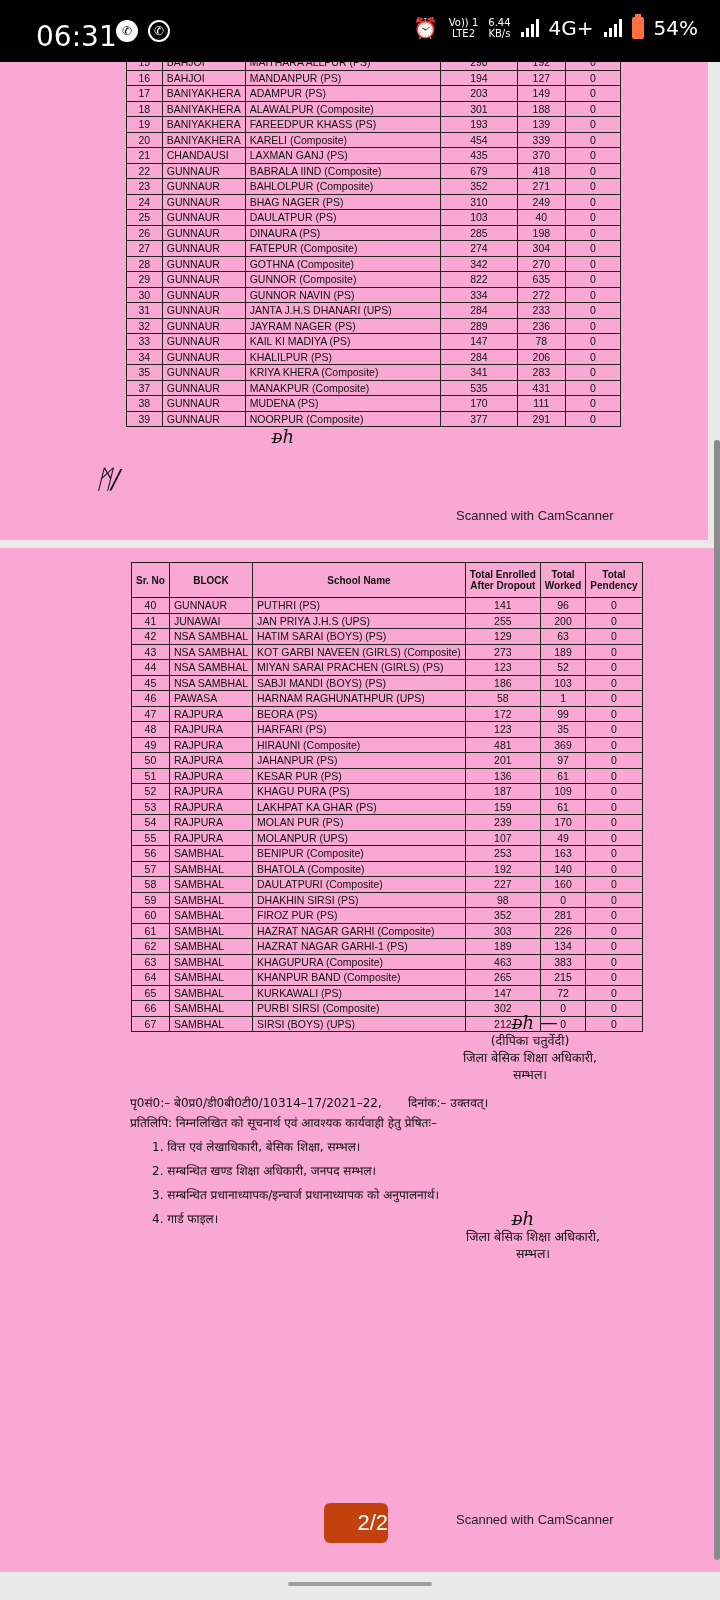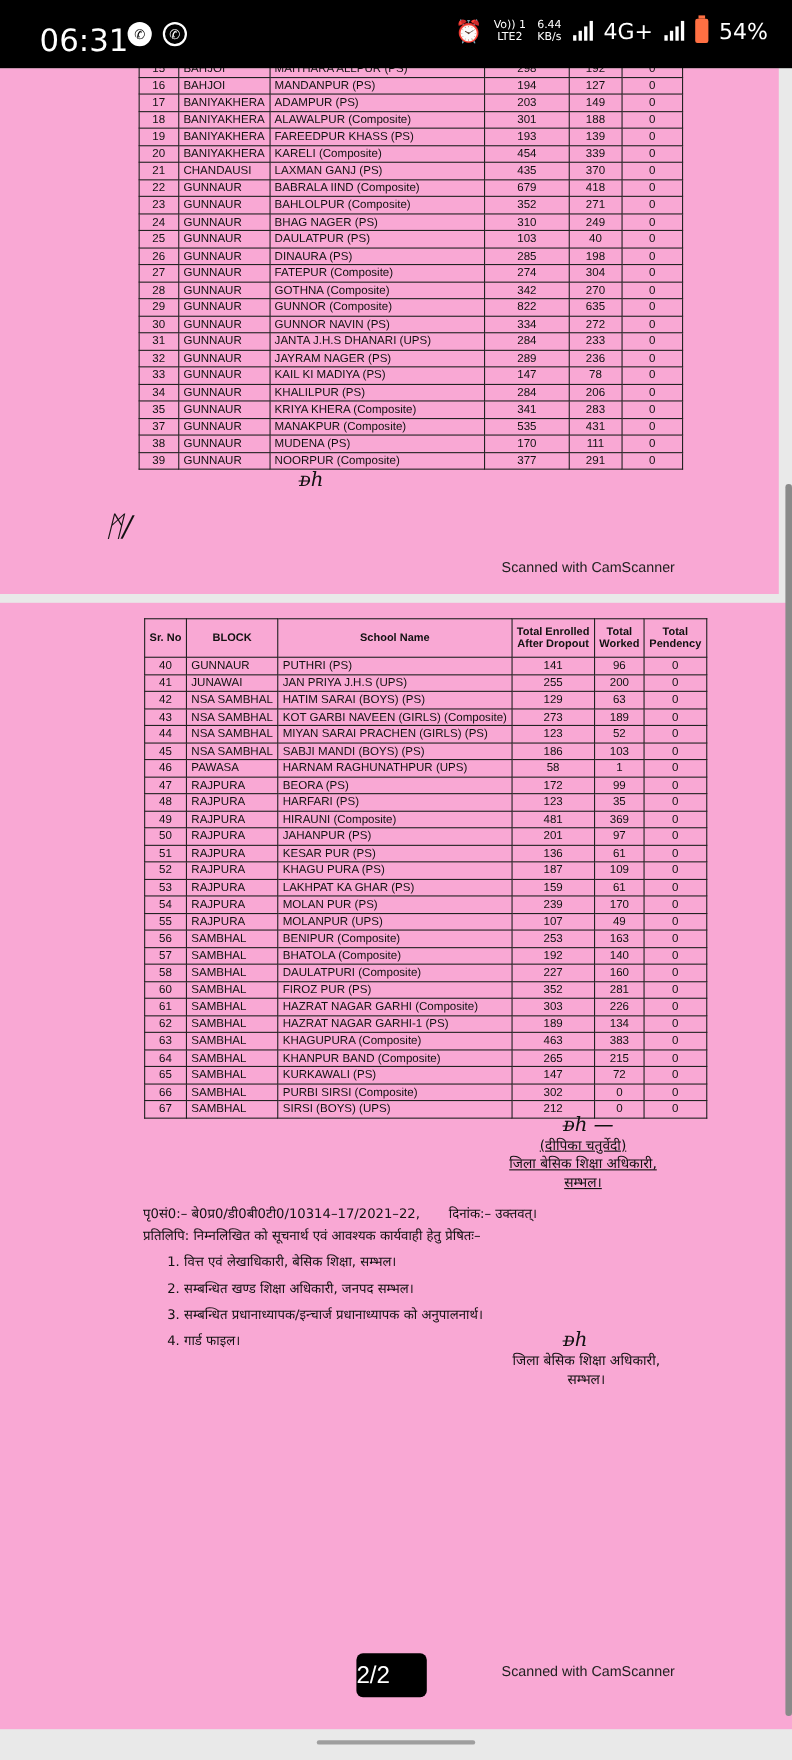--- a/index.html
+++ b/index.html
@@ -23,21 +23,21 @@
   .scrollbar { position:absolute; right:0; top:440px; width:6px; height:1120px; background:#8a8a8a; border-radius:3px; }
   table.doc { position:absolute; border-collapse:collapse; font-size:10.5px; color:#111; }
   table.doc td, table.doc th { border:1px solid #222; padding:0 4px; height:14.5px; white-space:nowrap; }
   table.doc th { font-weight:bold; font-size:10px; height:34px; text-align:center; }
   td.c { text-align:center; }
   .t1 { left:126px; top:-8px; width:495px; }
   .t2 { left:131px; top:14px; width:485px; }
   .cs { position:absolute; font-size:13px; color:#222; }
   .sigtxt { position:absolute; font-family:"DejaVu Sans", sans-serif; font-size:12.5px; color:#111; text-align:center; }
   .hindi { position:absolute; font-family:"DejaVu Sans", sans-serif; font-size:12px; color:#111; }
-  .pagebadge { position:absolute; left:324px; top:1503px; width:64px; height:40px; background:#000000; color:#fff; border-radius:6px; font-size:22px; text-align:left; line-height:40px; }
+  .pagebadge { position:absolute; left:324px; top:1503px; width:64px; height:40px; background:#c2410c; color:#fff; border-radius:6px; font-size:22px; text-align:right; line-height:40px; }
   .homebar { position:absolute; left:288px; top:1582px; width:144px; height:4px; border-radius:2px; background:#9e9e9e; }
   .scribble { position:absolute; font-family:"DejaVu Serif", serif; font-style:italic; color:#111; }
 </style>
 </head>
 <body>
 
 <div class="statusbar">
   <span class="time">06:31</span>
   <span class="wa wa1">
       <span>✆</span>
@@ -450,20 +450,28 @@
         </tr>
         <tr>
           <td class="c">58</td>
           <td>SAMBHAL</td>
           <td>DAULATPURI (Composite)</td>
           <td class="c">227</td>
           <td class="c">160</td>
           <td class="c">0</td>
         </tr>
         <tr>
+          <td class="c">59</td>
+          <td>SAMBHAL</td>
+          <td>DHAKHIN SIRSI (PS)</td>
+          <td class="c">98</td>
+          <td class="c">0</td>
+          <td class="c">0</td>
+        </tr>
+        <tr>
           <td class="c">60</td>
           <td>SAMBHAL</td>
           <td>FIROZ PUR (PS)</td>
           <td class="c">352</td>
           <td class="c">281</td>
           <td class="c">0</td>
         </tr>
         <tr>
           <td class="c">61</td>
           <td>SAMBHAL</td>
@@ -517,21 +525,21 @@
           <td>SAMBHAL</td>
           <td>SIRSI (BOYS) (UPS)</td>
           <td class="c">212</td>
           <td class="c">0</td>
           <td class="c">0</td>
         </tr>
       </tbody>
   </table>
 
   <div class="scribble" style="left:512px;top:464px;font-size:18px;">ᴅ̶h —</div>
-  <div class="sigtxt" style="left:440px;top:484px;width:180px;text-decoration:underline;">
+  <div class="sigtxt" style="left:440px;top:484px;width:180px;">
     <div>(दीपिका चतुर्वेदी)</div>
     <div>जिला बेसिक शिक्षा अधिकारी,</div>
     <div>सम्भल।</div>
   </div>
 
   <div class="hindi" style="left:130px;top:546px;">पृ0सं0:– बे0प्र0/डी0बी0टी0/10314–17/2021–22,</div>
   <div class="hindi" style="left:408px;top:546px;">दिनांक:– उक्तवत्।</div>
   <div class="hindi" style="left:130px;top:566px;">प्रतिलिपि: निम्नलिखित को सूचनार्थ एवं आवश्यक कार्यवाही हेतु प्रेषितः–</div>
   <div class="hindi" style="left:152px;top:590px;">1. वित्त एवं लेखाधिकारी, बेसिक शिक्षा, सम्भल।</div>
   <div class="hindi" style="left:152px;top:614px;">2. सम्बन्धित खण्ड शिक्षा अधिकारी, जनपद सम्भल।</div>

